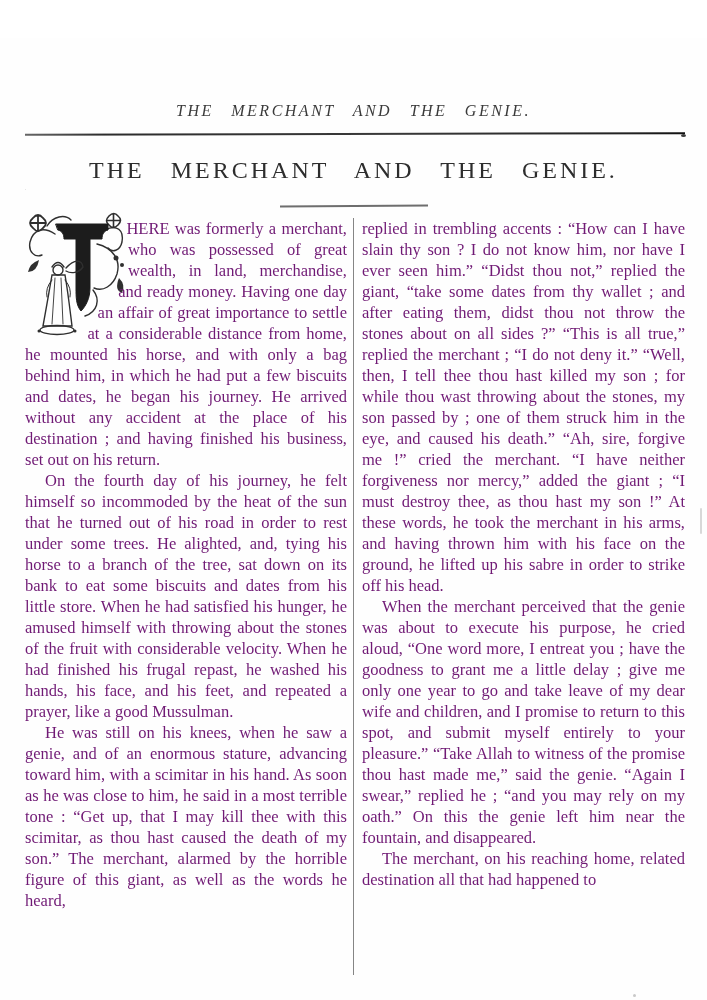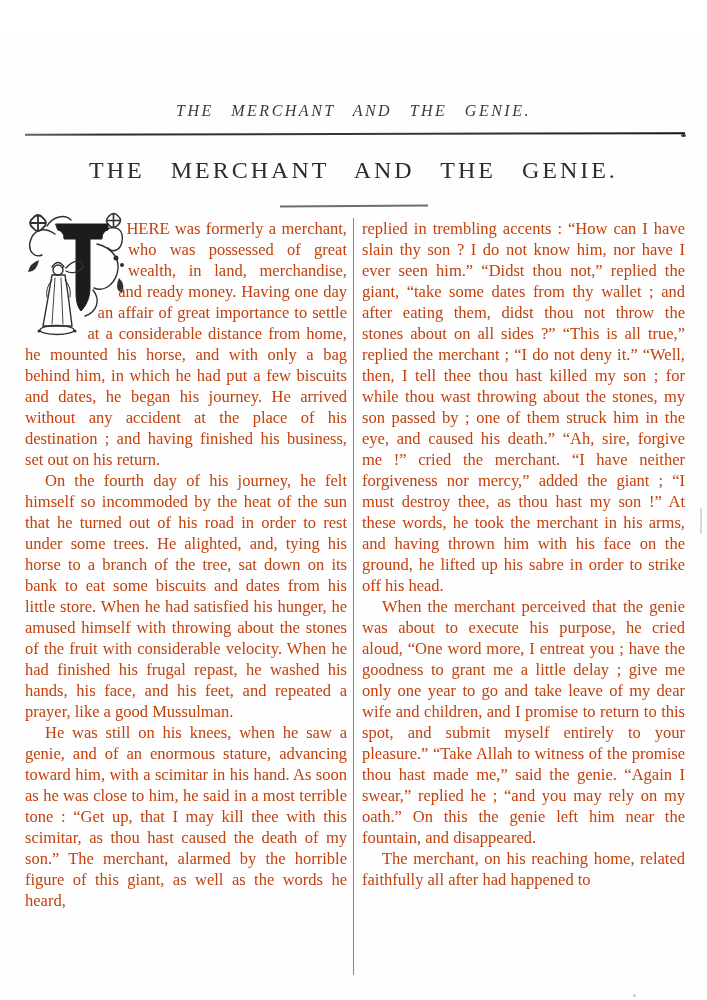--- a/index.html
+++ b/index.html
@@ -52,21 +52,21 @@
   .divider{
     width:1px;height:757px;
     margin-left:6px;margin-right:8px;
     background:#858585;
   }
   .col p{
     margin:0;
     text-align:justify;
     font-size:16.5px;
     line-height:21px;
-    color:#c2410c;
+    color:#701a75;
   }
   .col p.indent{text-indent:20px;}
 
   .dropcap{
     float:left;
     width:102px;height:126px;
     margin:0 4px 0 0;
     shape-outside: polygon(0px 0px, 84px 0px, 97px 16px, 99px 40px, 99px 52px, 78px 72px, 60px 92px, 56px 126px, 0px 126px);
     shape-margin:4px;
   }
@@ -130,21 +130,21 @@
       </p>
       <p class="indent">On the fourth day of his journey, he felt himself so incommoded by the heat of the sun that he turned out of his road in order to rest under some trees.  He alighted, and, tying his horse to a branch of the tree, sat down on its bank to eat some biscuits and dates from his little store.  When he had satisfied his hunger, he amused himself with throwing about the stones of the fruit with considerable velocity.  When he had finished his frugal repast, he washed his hands, his face, and his feet, and repeated a prayer, like a good Mussulman.</p>
       <p class="indent">He was still on his knees, when he saw a genie, and of an enormous stature, advancing toward him, with a scimitar in his hand.  As soon as he was close to him, he said in a most terrible tone&nbsp;: “Get up, that I may kill thee with this scimitar, as thou hast caused the death of my son.”  The merchant, alarmed by the horrible figure of this giant, as well as the words he heard,</p>
     </div>
 
     <div class="divider"></div>
 
     <div class="col col-right">
       <p>replied in trembling accents&nbsp;: “How can I have slain thy son&nbsp;?  I do not know him, nor have I ever seen him.”  “Didst thou not,” replied the giant, “take some dates from thy wallet&nbsp;; and after eating them, didst thou not throw the stones about on all sides&nbsp;?”  “This is all true,” replied the merchant&nbsp;; “I do not deny it.”  “Well, then, I tell thee thou hast killed my son&nbsp;; for while thou wast throwing about the stones, my son passed by&nbsp;; one of them struck him in the eye, and caused his death.”  “Ah, sire, forgive me&nbsp;!” cried the merchant.  “I have neither forgiveness nor mercy,” added the giant&nbsp;; “I must destroy thee, as thou hast my son&nbsp;!”  At these words, he took the merchant in his arms, and having thrown him with his face on the ground, he lifted up his sabre in order to strike off his head.</p>
       <p class="indent">When the merchant perceived that the genie was about to execute his purpose, he cried aloud, “One word more, I entreat you&nbsp;; have the goodness to grant me a little delay&nbsp;; give me only one year to go and take leave of my dear wife and children, and I promise to return to this spot, and submit myself entirely to your pleasure.”  “Take Allah to witness of the promise thou hast made me,” said the genie.  “Again I swear,” replied he&nbsp;; “and you may rely on my oath.”  On this the genie left him near the fountain, and disappeared.</p>
-      <p class="indent">The merchant, on his reaching home, related faithfully all after had happened to</p>
+      <p class="indent">The merchant, on his reaching home, related destination all that had happened to</p>
     </div>
 
   </div>
 
   <div class="speck speck-a"></div>
   <div class="speck speck-b"></div>
   <div class="speck speck-c"></div>
   <div class="speck speck-d"></div>
 
 </div>

